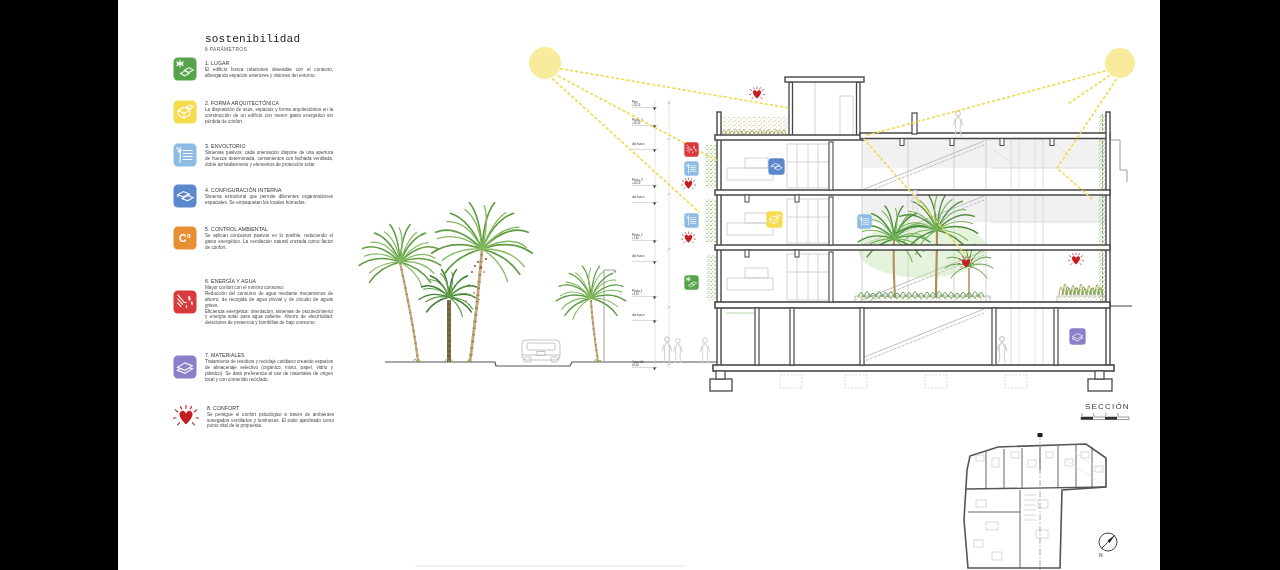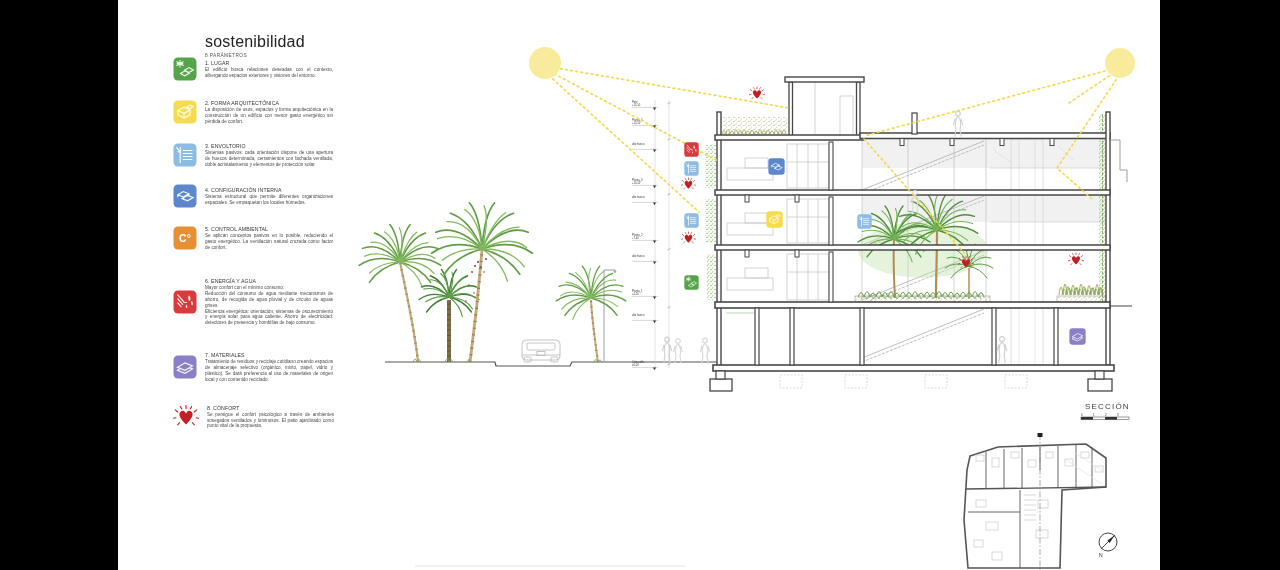--- a/index.html
+++ b/index.html
@@ -1,20 +1,20 @@
 <!DOCTYPE html>
 <html><head>
 <meta charset="utf-8">
 <style>
   html,body{margin:0;padding:0;background:#000;width:1280px;height:570px;overflow:hidden;
     font-family:"Liberation Sans",sans-serif;}
   .canvas{position:absolute;left:118px;top:0;width:1042px;height:570px;background:#fff;overflow:hidden;}
   .drawing{position:absolute;left:0;top:0;width:1042px;height:570px;}
   .titleblock{position:absolute;left:87px;top:33px;width:160px;}
-  .t1{font-size:16px;color:#222;letter-spacing:.2px;}
+  .t1{font-size:11px;color:#222;letter-spacing:.2px;font-family:Liberation Mono, monospace;}
   .t2{font-size:4.8px;color:#555;margin-top:1.5px;letter-spacing:.4px;}
   .param{position:absolute;left:55px;width:161px;display:flex;gap:8px;align-items:center;}
   .tile{width:24px;height:24px;flex:none;}
   .tile.sm{width:26px;height:26px;}
   .ptext{width:128px;}
   .phead{font-size:5.2px;color:#333;margin-bottom:1px;letter-spacing:.1px;}
   .pdesc{font-size:4.6px;line-height:1.28;color:#4a4a4a;text-align:justify;white-space:pre-line;}
   .lvl{font-size:2.7px;fill:#333;}
   .seclab{font-size:8px;fill:#3a3a3a;letter-spacing:1.2px;}
   .scnum{font-size:3px;fill:#333;}

